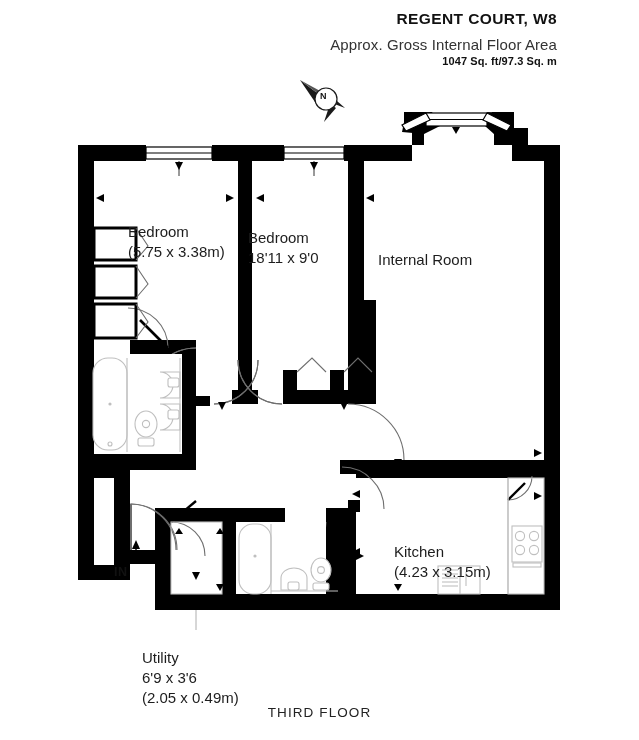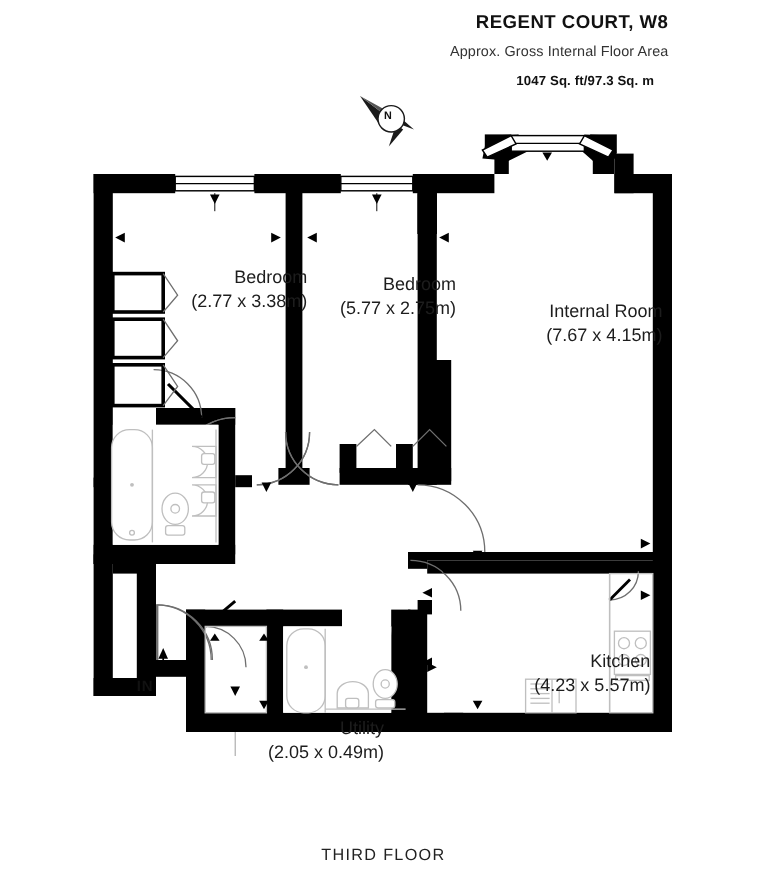--- a/index.html
+++ b/index.html
@@ -30,31 +30,31 @@
   #title {
     font-size: 15.5px;
     font-weight: bold;
     letter-spacing: 0.4px;
     color: #111;
     margin: 0 0 9px 0;
     line-height: 1.1;
     padding-left: 37px;
   }
   #area-caption {
-    font-size: 12px;
+    font-size: 15px;
     color: #333;
     margin: 0 0 1px 0;
     line-height: 1.2;
     letter-spacing: 0.1px;
   }
   #area-value {
     font-size: 11px;
     font-weight: bold;
     color: #111;
-    margin: 12px;
+    margin: 0;
     line-height: 1.2;
     letter-spacing: 0.1px;
   }
 
   
   #footer-label {
     position: absolute;
     left: 0;
     top: 705px;
     width: 639px;
@@ -70,34 +70,34 @@
     left: 0;
     top: 0;
     width: 639px;
     height: 740px;
   }
   #plan-svg { display: block; }
 
   
   .room-label {
     position: absolute;
-    text-align: right;
+    text-align: left;
     line-height: 1.32;
     color: #1d1d1d;
     pointer-events: none;
   }
   .room-label .rl-name { font-size: 15px; }
   .room-label .rl-imp  { font-size: 15px; }
   .room-label .rl-met  { font-size: 15px; }
 
   #label-bedroom1 { left: 128px; top: 222px; width: 128px; }
   #label-bedroom2 { left: 248px; top: 228px; width: 132px; }
   #label-reception { left: 378px; top: 250px; width: 174px; }
   #label-kitchen  { left: 394px; top: 497px; width: 148px; margin-top: 45px; }
-  #label-utility  { left: 142px; top: 598px; width: 178px; }
+  #label-utility  { left: 142px; top: 648px; width: 178px; }
 
   #in-label {
     position: absolute;
     left: 114px;
     top: 565px;
     font-size: 12.5px;
     font-weight: bold;
     letter-spacing: 0.6px;
     color: #111;
   }
@@ -390,39 +390,39 @@
     <polygon points="345,108 324,100 329,94" fill="#1a1a1a"></polygon>
     <polygon points="324,122 330,104 336,108" fill="#1a1a1a"></polygon>
     <circle cx="326" cy="99" r="11" fill="#ffffff" stroke="#1a1a1a" stroke-width="1.2"></circle>
   </g>
 
 </svg>
 </div>
 
 <div class="room-label" id="label-bedroom1">
   <div class="rl-name">Bedroom</div>
-  <div class="rl-met">(2.77 x 3.38m)</div>
+  <div class="rl-met">(5.75 x 3.38m)</div>
 </div>
 
 <div class="room-label" id="label-bedroom2">
   <div class="rl-name">Bedroom</div>
-  <div class="rl-met">(5.77 x 2.75m)</div>
+  <div class="rl-imp">18'11 x 9'0</div>
 </div>
 
 <div class="room-label" id="label-reception">
   <div class="rl-name">Internal Room</div>
-  <div class="rl-met">(7.67 x 4.15m)</div>
 </div>
 
 <div class="room-label" id="label-kitchen">
   <div class="rl-name">Kitchen</div>
-  <div class="rl-met">(4.23 x 5.57m)</div>
+  <div class="rl-met">(4.23 x 3.15m)</div>
 </div>
 
 <div class="room-label" id="label-utility">
   <div class="rl-name">Utility</div>
+  <div class="rl-imp">6'9 x 3'6</div>
   <div class="rl-met">(2.05 x 0.49m)</div>
 </div>
 
 <div id="in-label">IN</div>
 <div id="compass-n">N</div>
 
 <div id="footer-label">THIRD FLOOR</div>
 
 </body></html>

